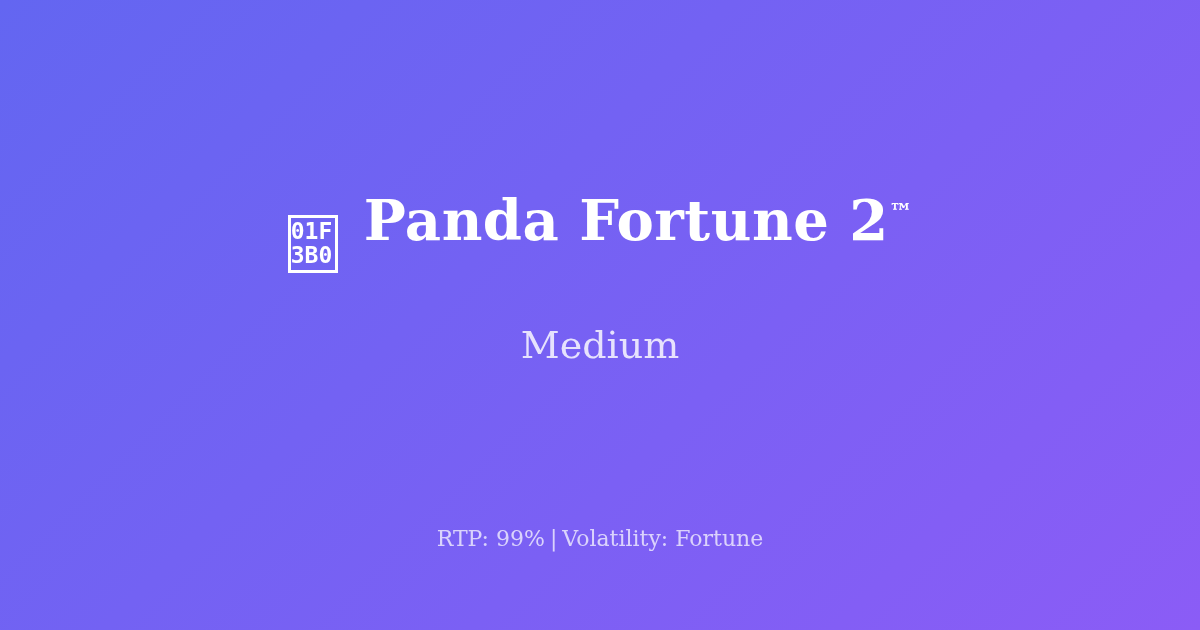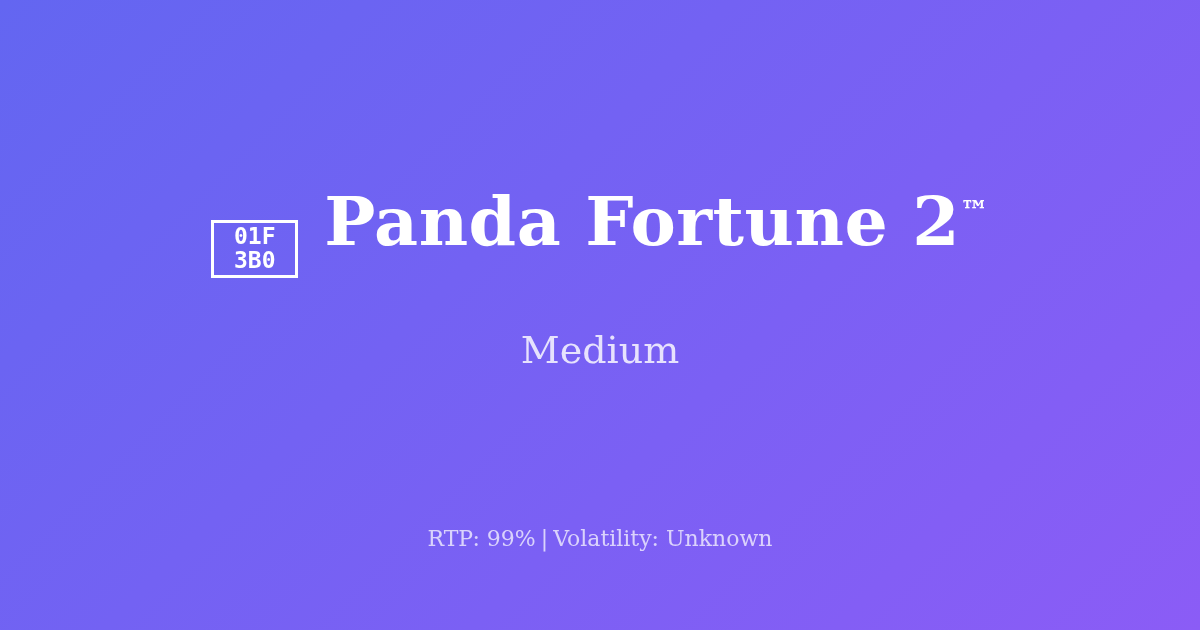--- a/index.html
+++ b/index.html
@@ -50,45 +50,44 @@
     align-items: baseline;
     justify-content: center;
     gap: 26px;
     white-space: nowrap;
   }
 
   
   .glyph-box {
     display: inline-flex;
     flex-direction: column;
-    align-items: center;
     justify-content: center;
     box-sizing: border-box;
-    width: 87px;
+    width: 50px;
     height: 58px;
     border: 3px solid #FFFFFF;
     position: relative;
     top: -1px;
     flex: none;
   }
 
   .glyph-box .cp-row {
     font-family: "DejaVu Sans Mono", "Liberation Mono", monospace;
     font-size: 23px;
     font-weight: 700;
     line-height: 1.02;
     letter-spacing: 0px;
     color: #FFFFFF;
     display: block;
   }
 
   .game-title {
     font-family: "DejaVu Serif", "Liberation Serif", serif;
     font-weight: 700;
-    font-size: 68px;
+    font-size: 56px;
     line-height: 1;
     color: #FFFFFF;
     margin: 0;
     letter-spacing: 0.5px;
   }
 
   .game-title .tm {
     font-size: 0.42em;
     vertical-align: super;
     letter-spacing: 0;
@@ -138,15 +137,15 @@
       </span>
 
       <h1 class="game-title"><span>Panda Fortune 2</span><span class="tm">™</span></h1>
 
     </div>
 
     <div class="provider">Medium</div>
 
   </div>
 
-  <div class="meta-line"><span>RTP: 99%</span><span class="sep">|</span><span>Volatility: Unknown</span></div>
+  <div class="meta-line"><span>RTP: 99%</span><span class="sep">|</span><span>Volatility: Fortune</span></div>
 
 </div>
 
 </body></html>

